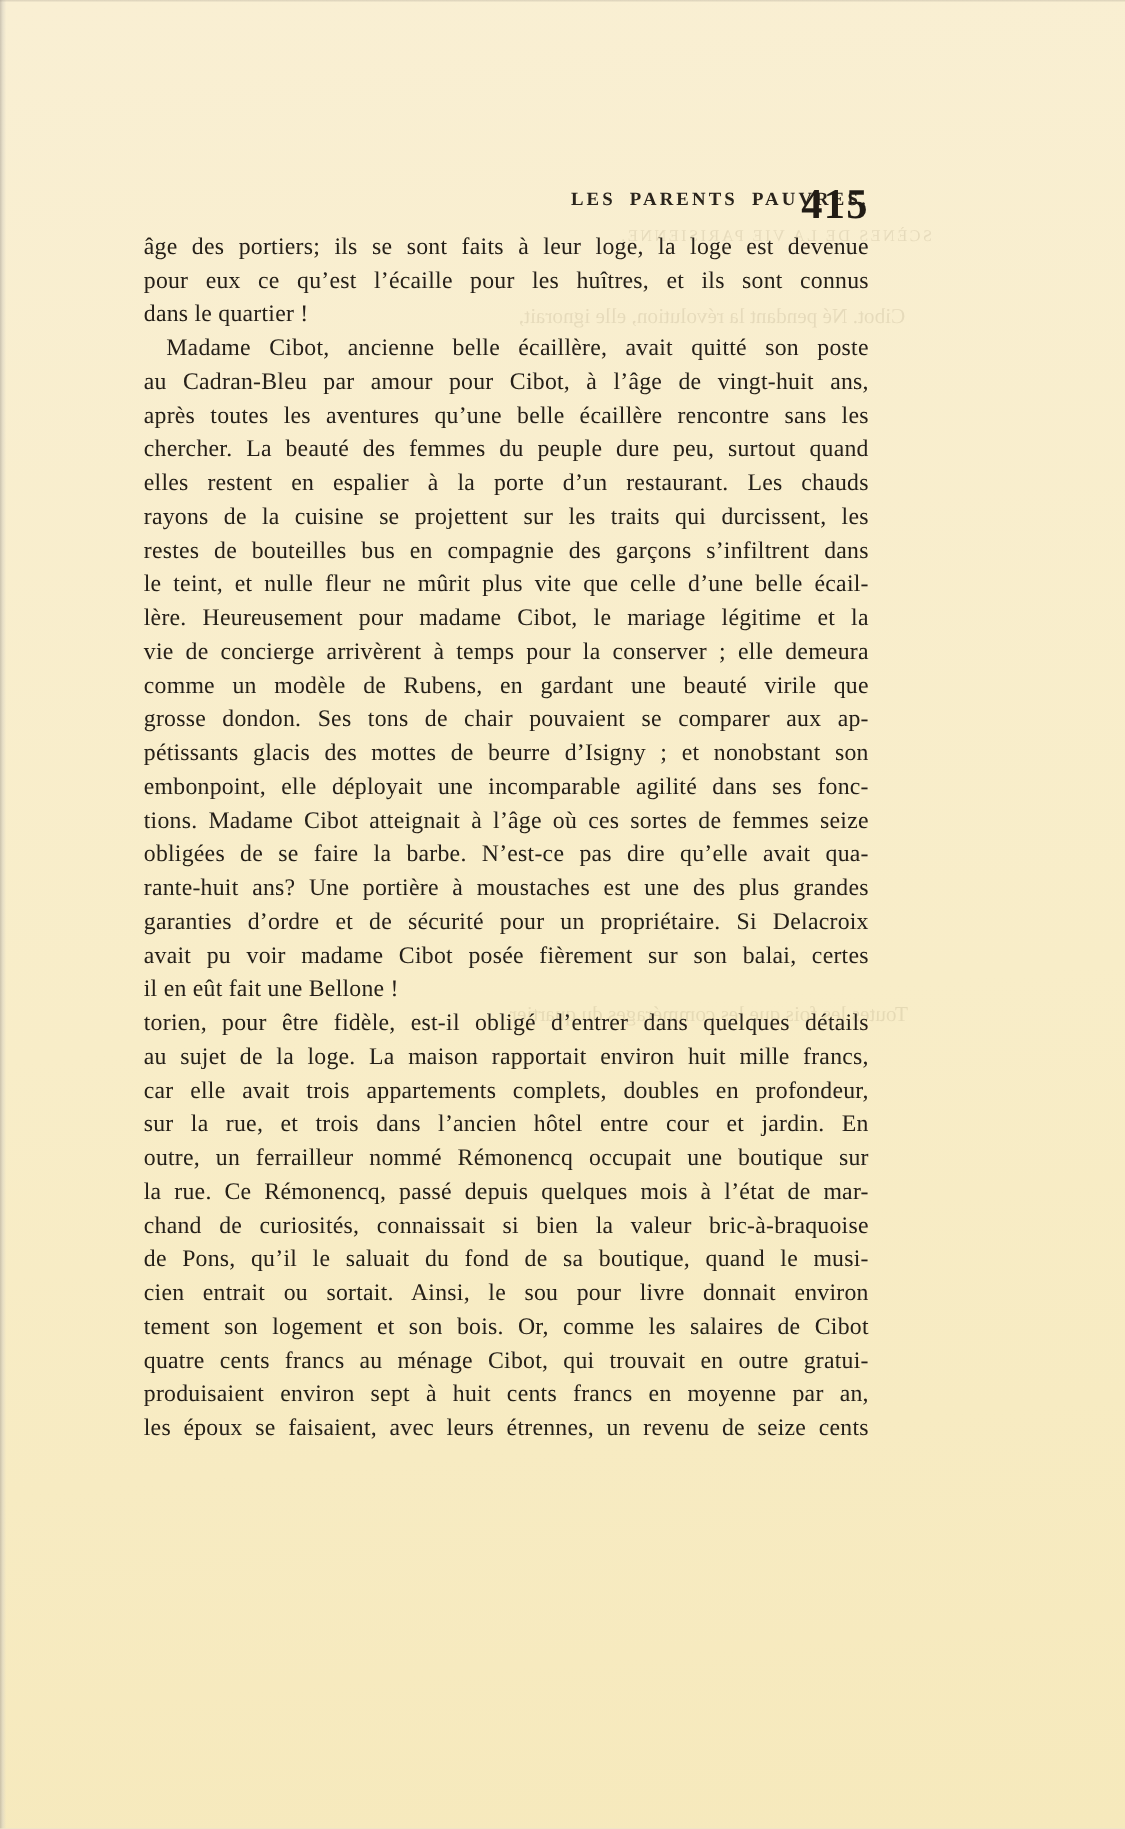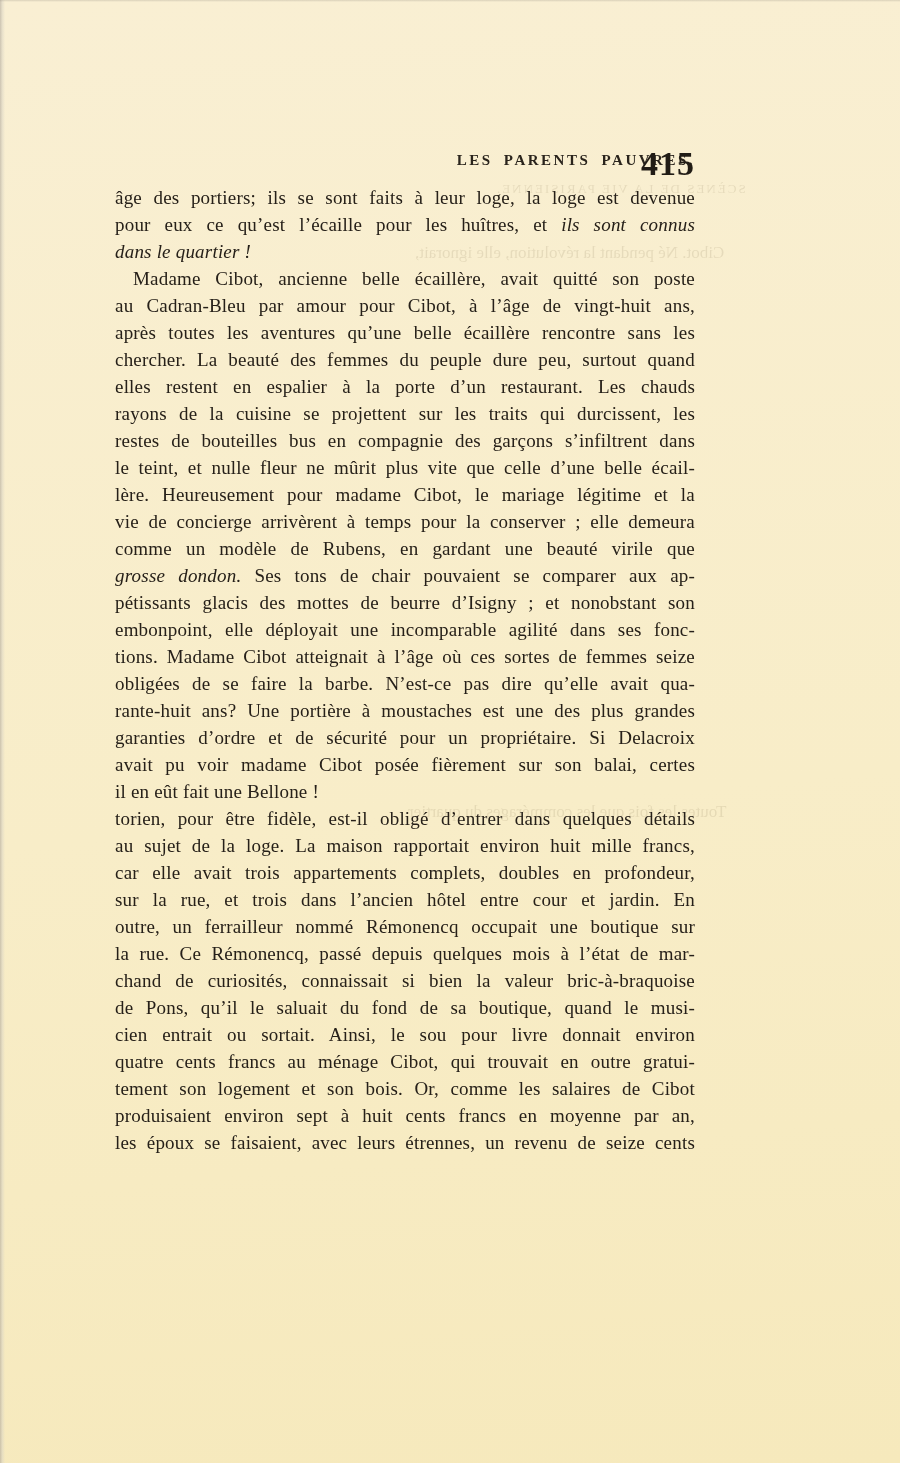--- a/index.html
+++ b/index.html
@@ -67,21 +67,21 @@
     white-space: normal;
     overflow: visible;
   }
   .line.left {
     text-align: center;
     text-align-last: left;
   }
   .line.indent {
     text-indent: 18px;
   }
-  .i { font-style: italic; }
+  .i { }
   .ghost-layer {
     position: absolute;
     left: 0; top: 0; width: 100%; height: 100%;
     pointer-events: none;
   }
   .ghost {
     position: absolute;
     transform: scaleX(-1);
     color: #8a7a58;
     opacity: 0.16;
@@ -134,18 +134,18 @@
       <div class="line left"><span>il en eût fait une Bellone !</span></div>
       <div class="line"><span>torien, pour être fidèle, est-il obligé d’entrer dans quelques détails</span></div>
       <div class="line"><span>au sujet de la loge. La maison rapportait environ huit mille francs,</span></div>
       <div class="line"><span>car elle avait trois appartements complets, doubles en profondeur,</span></div>
       <div class="line"><span>sur la rue, et trois dans l’ancien hôtel entre cour et jardin. En</span></div>
       <div class="line"><span>outre, un ferrailleur nommé Rémonencq occupait une boutique sur</span></div>
       <div class="line"><span>la rue. Ce Rémonencq, passé depuis quelques mois à l’état de mar-</span></div>
       <div class="line"><span>chand de curiosités, connaissait si bien la valeur bric-à-braquoise</span></div>
       <div class="line"><span>de Pons, qu’il le saluait du fond de sa boutique, quand le musi-</span></div>
       <div class="line"><span>cien entrait ou sortait. Ainsi, le sou pour livre donnait environ</span></div>
+      <div class="line"><span>tement son logement et son bois. Or, comme les salaires de Cibot</span></div>
       <div class="line"><span>quatre cents francs au ménage Cibot, qui trouvait en outre gratui-</span></div>
-      <div class="line"><span>tement son logement et son bois. Or, comme les salaires de Cibot</span></div>
       <div class="line"><span>produisaient environ sept à huit cents francs en moyenne par an,</span></div>
       <div class="line"><span>les époux se faisaient, avec leurs étrennes, un revenu de seize cents</span></div>
     </div>
 </div>
 
 </body></html>

